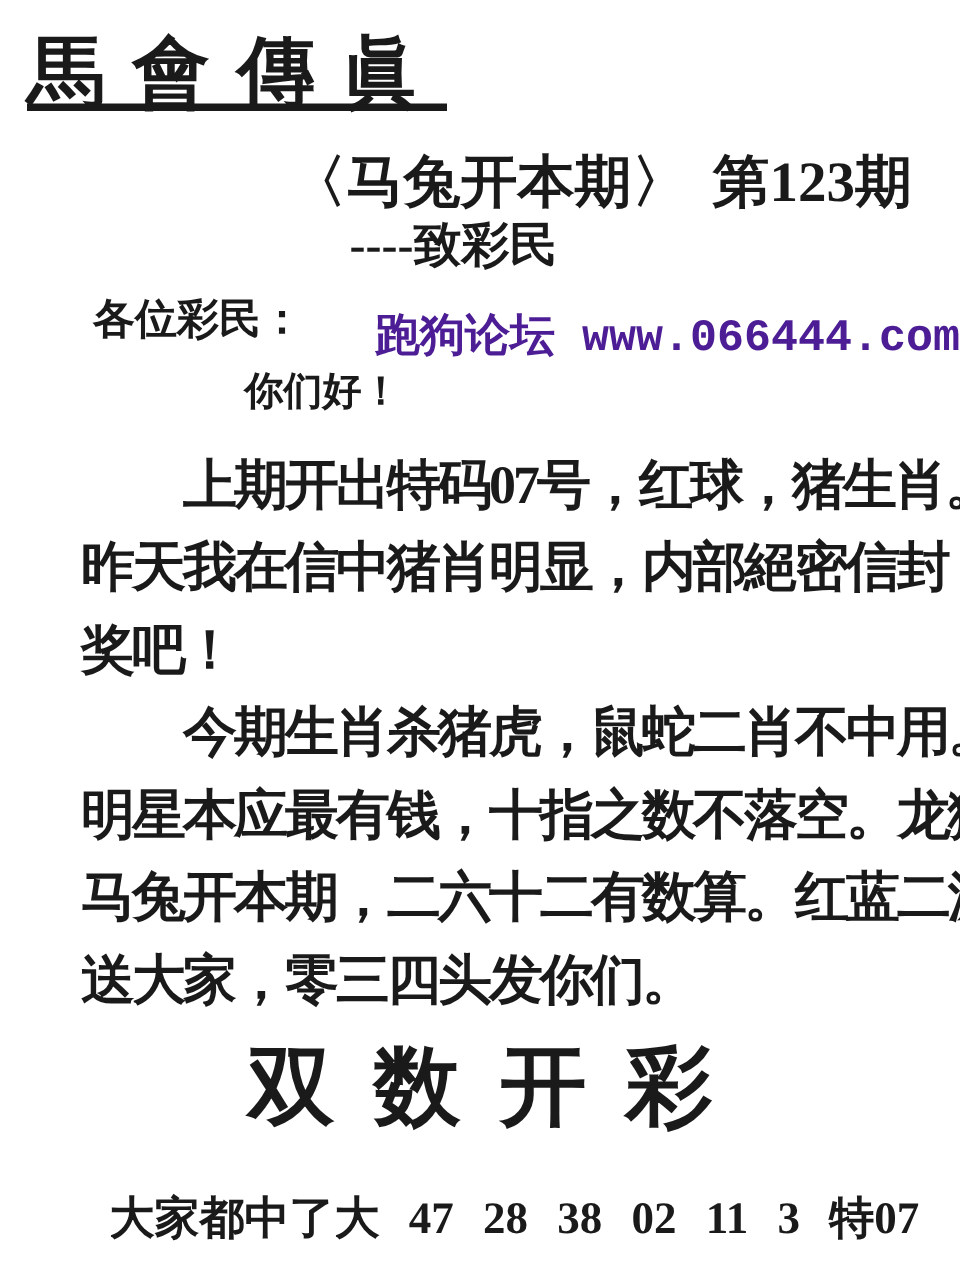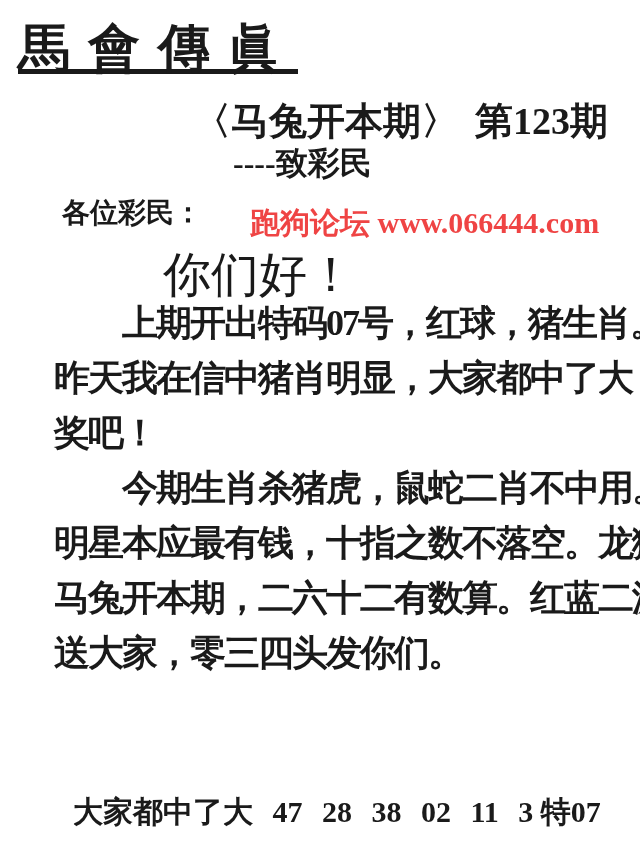--- a/index.html
+++ b/index.html
@@ -55,30 +55,30 @@
     font-size: 28px;
     font-weight: 600;
     white-space: nowrap;
   }
   .watermark {
     position: absolute;
     top: 203px;
     left: 250px;
     font-size: 30px;
     font-weight: bold;
-    font-family: Liberation Serif, serif;
-    color: #ef4444;
+    font-family: Liberation Mono, monospace;
+    color: #4c1d95;
     white-space: nowrap;
   }
   .greeting {
     position: absolute;
     top: 243px;
     left: 163px;
-    font-size: 48px;
-    font-weight: 400;
+    font-size: 26px;
+    font-weight: 700;
     white-space: nowrap;
   }
   .letter-body {
     position: absolute;
     top: 296px;
     left: 54px;
     width: 560px;
   }
   .letter-body .line {
     height: 55px;
@@ -108,20 +108,21 @@
     top: 792px;
     left: 73px;
     font-size: 30px;
     font-weight: 600;
     white-space: nowrap;
   }
   .result-line .num {
     margin-left: 12px;
   }
   .result-line .special {
+    margin-left: 12px;
   }
 </style>
 </head>
 <body>
 
 <div class="page">
 
   <div class="fax-title">馬會傳眞</div>
 
   <div class="subtitle">
@@ -131,28 +132,29 @@
   <div class="dedication">----致彩民</div>
 
   <div class="salutation">各位彩民：</div>
 
   <div class="watermark">跑狗论坛 www.066444.com</div>
 
   <div class="greeting">你们好！</div>
 
   <div class="letter-body">
     <div class="line indent">上期开出特码07号，红球，猪生肖。</div>
-    <div class="line">昨天我在信中猪肖明显，大家都中了大</div>
+    <div class="line">昨天我在信中猪肖明显，内部絕密信封</div>
     <div class="line">奖吧！</div>
     <div class="line indent">今期生肖杀猪虎，鼠蛇二肖不中用。</div>
     <div class="line">明星本应最有钱，十指之数不落空。龙猴</div>
     <div class="line">马兔开本期，二六十二有数算。红蓝二波</div>
     <div class="line">送大家，零三四头发你们。</div>
   </div>
 
+  <div class="slogan">双数开彩</div>
 
   <div class="result-line">
     <span>大家都中了大</span>
     <span class="num">47</span>
     <span class="num">28</span>
     <span class="num">38</span>
     <span class="num">02</span>
     <span class="num">11</span>
     <span class="num">3</span>
     <span class="special"><span>特</span><span>07</span></span>

